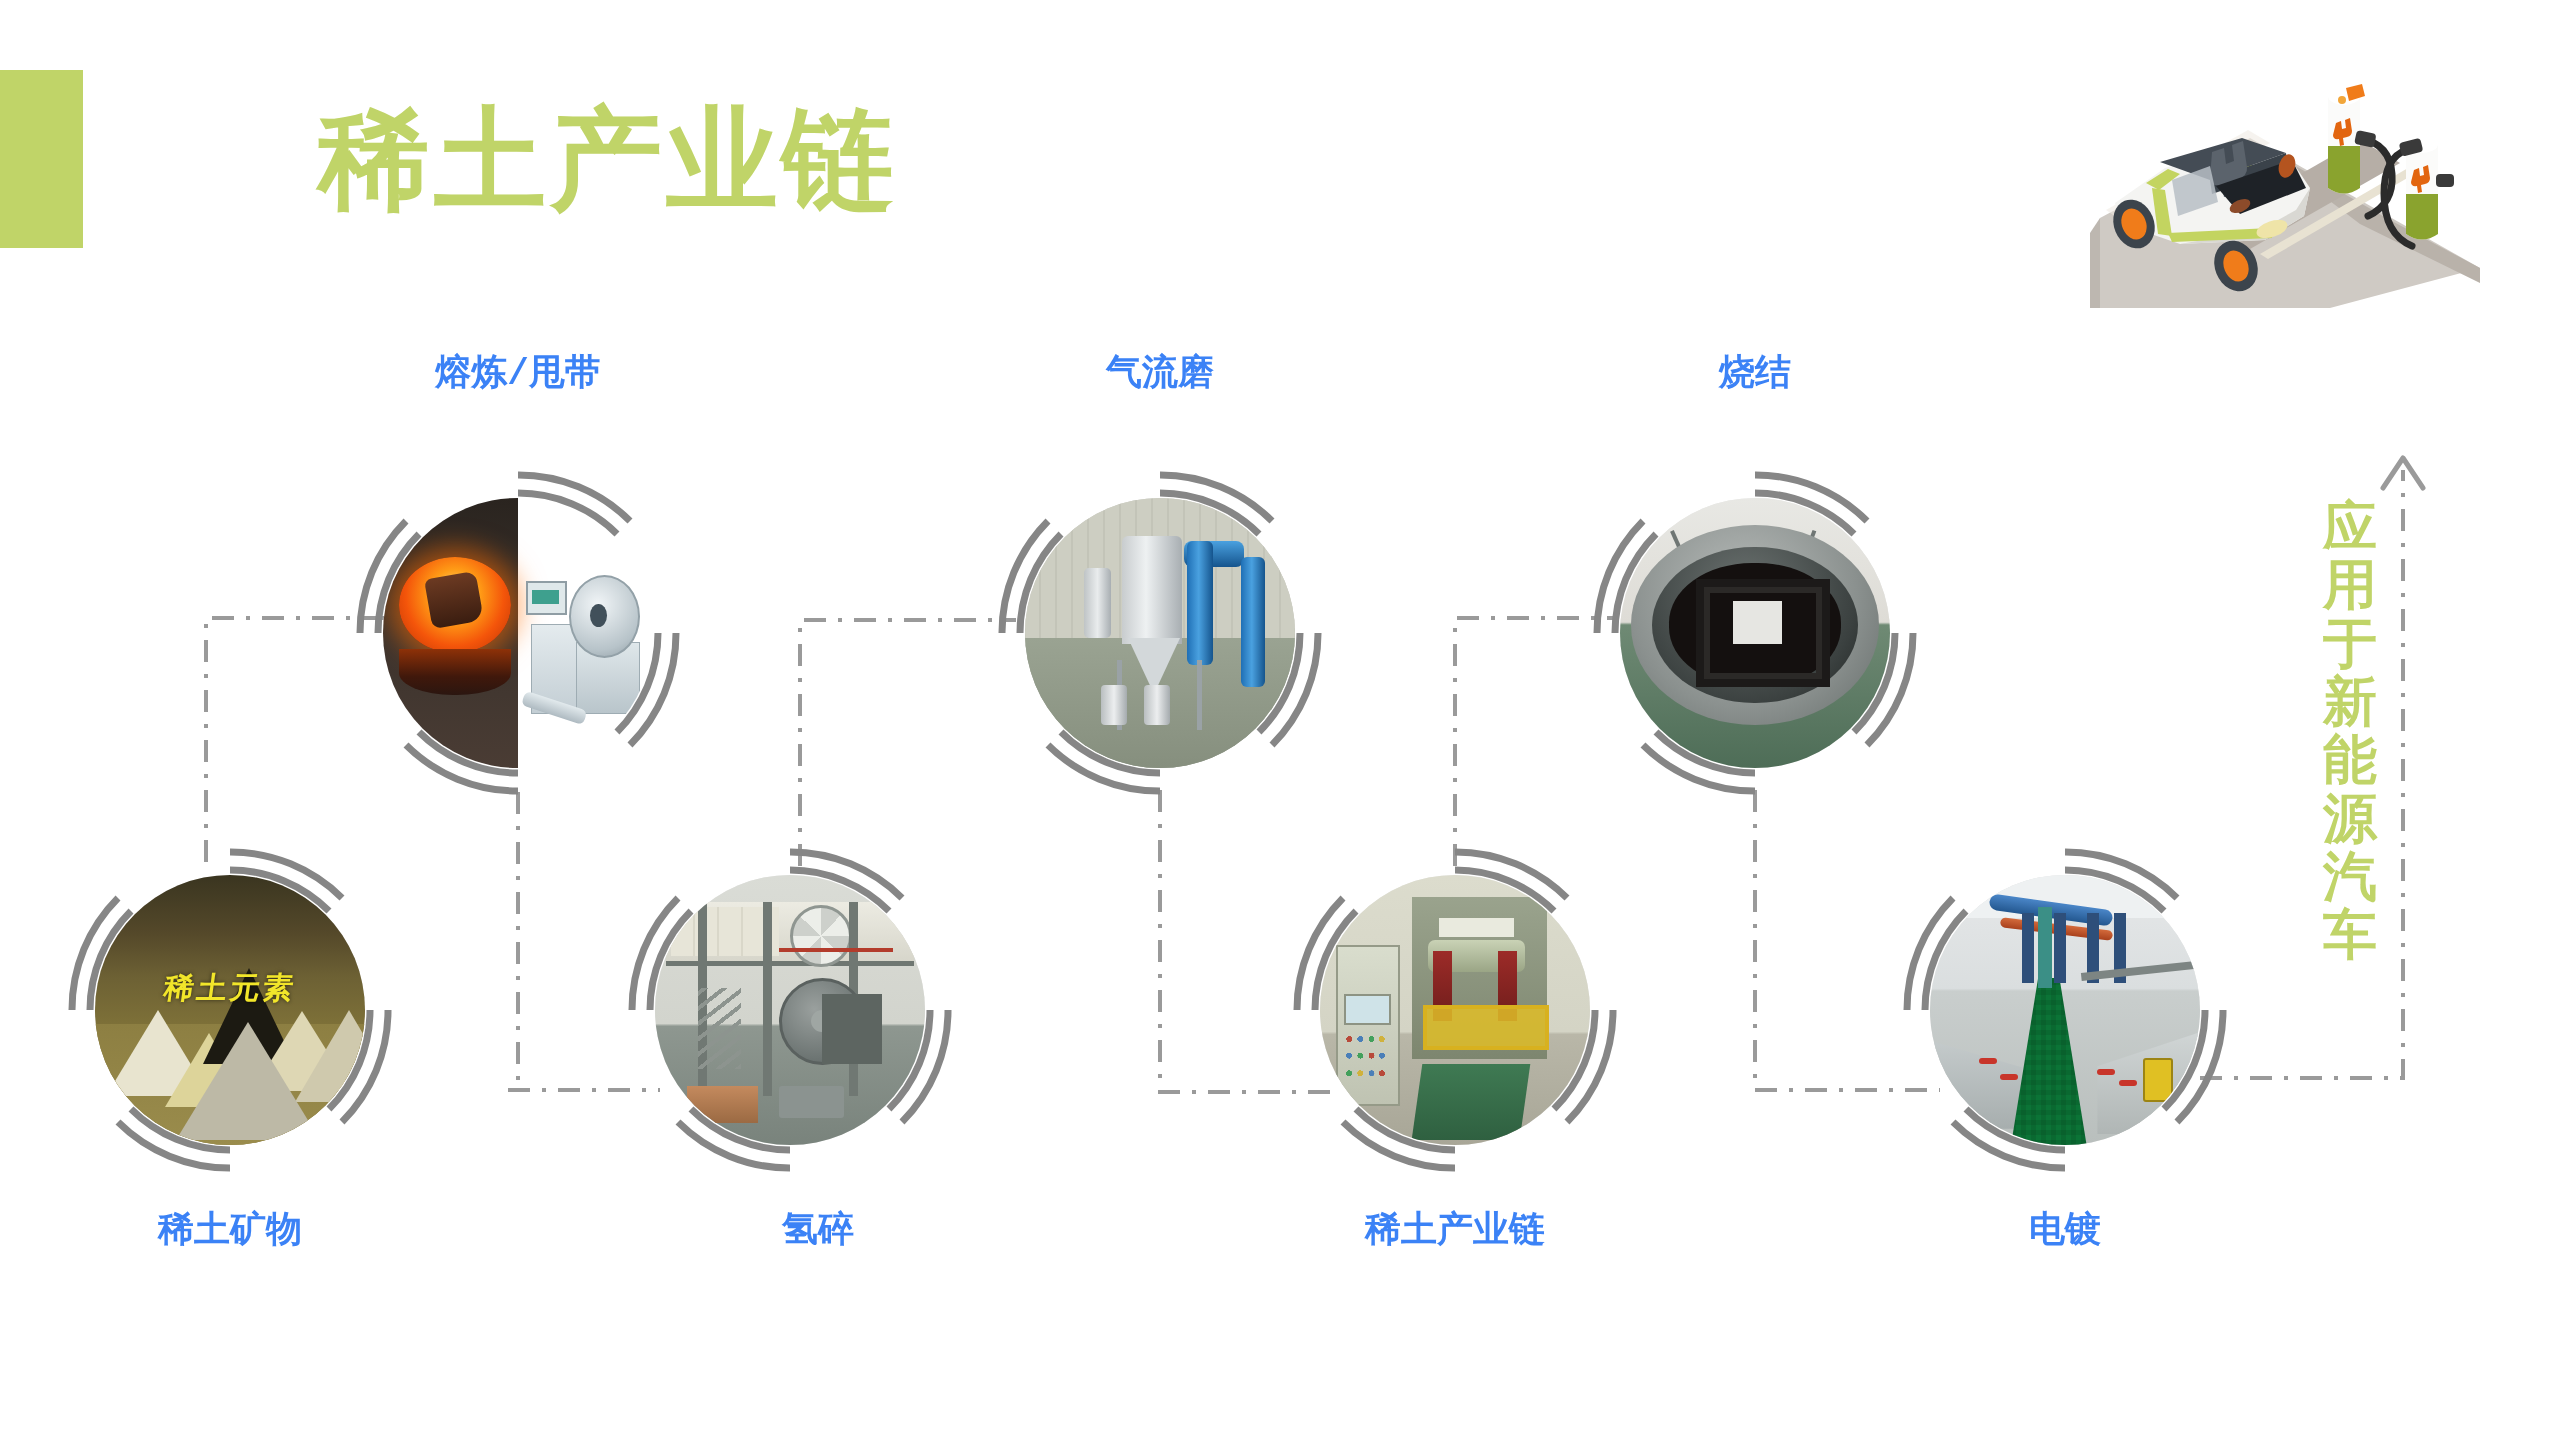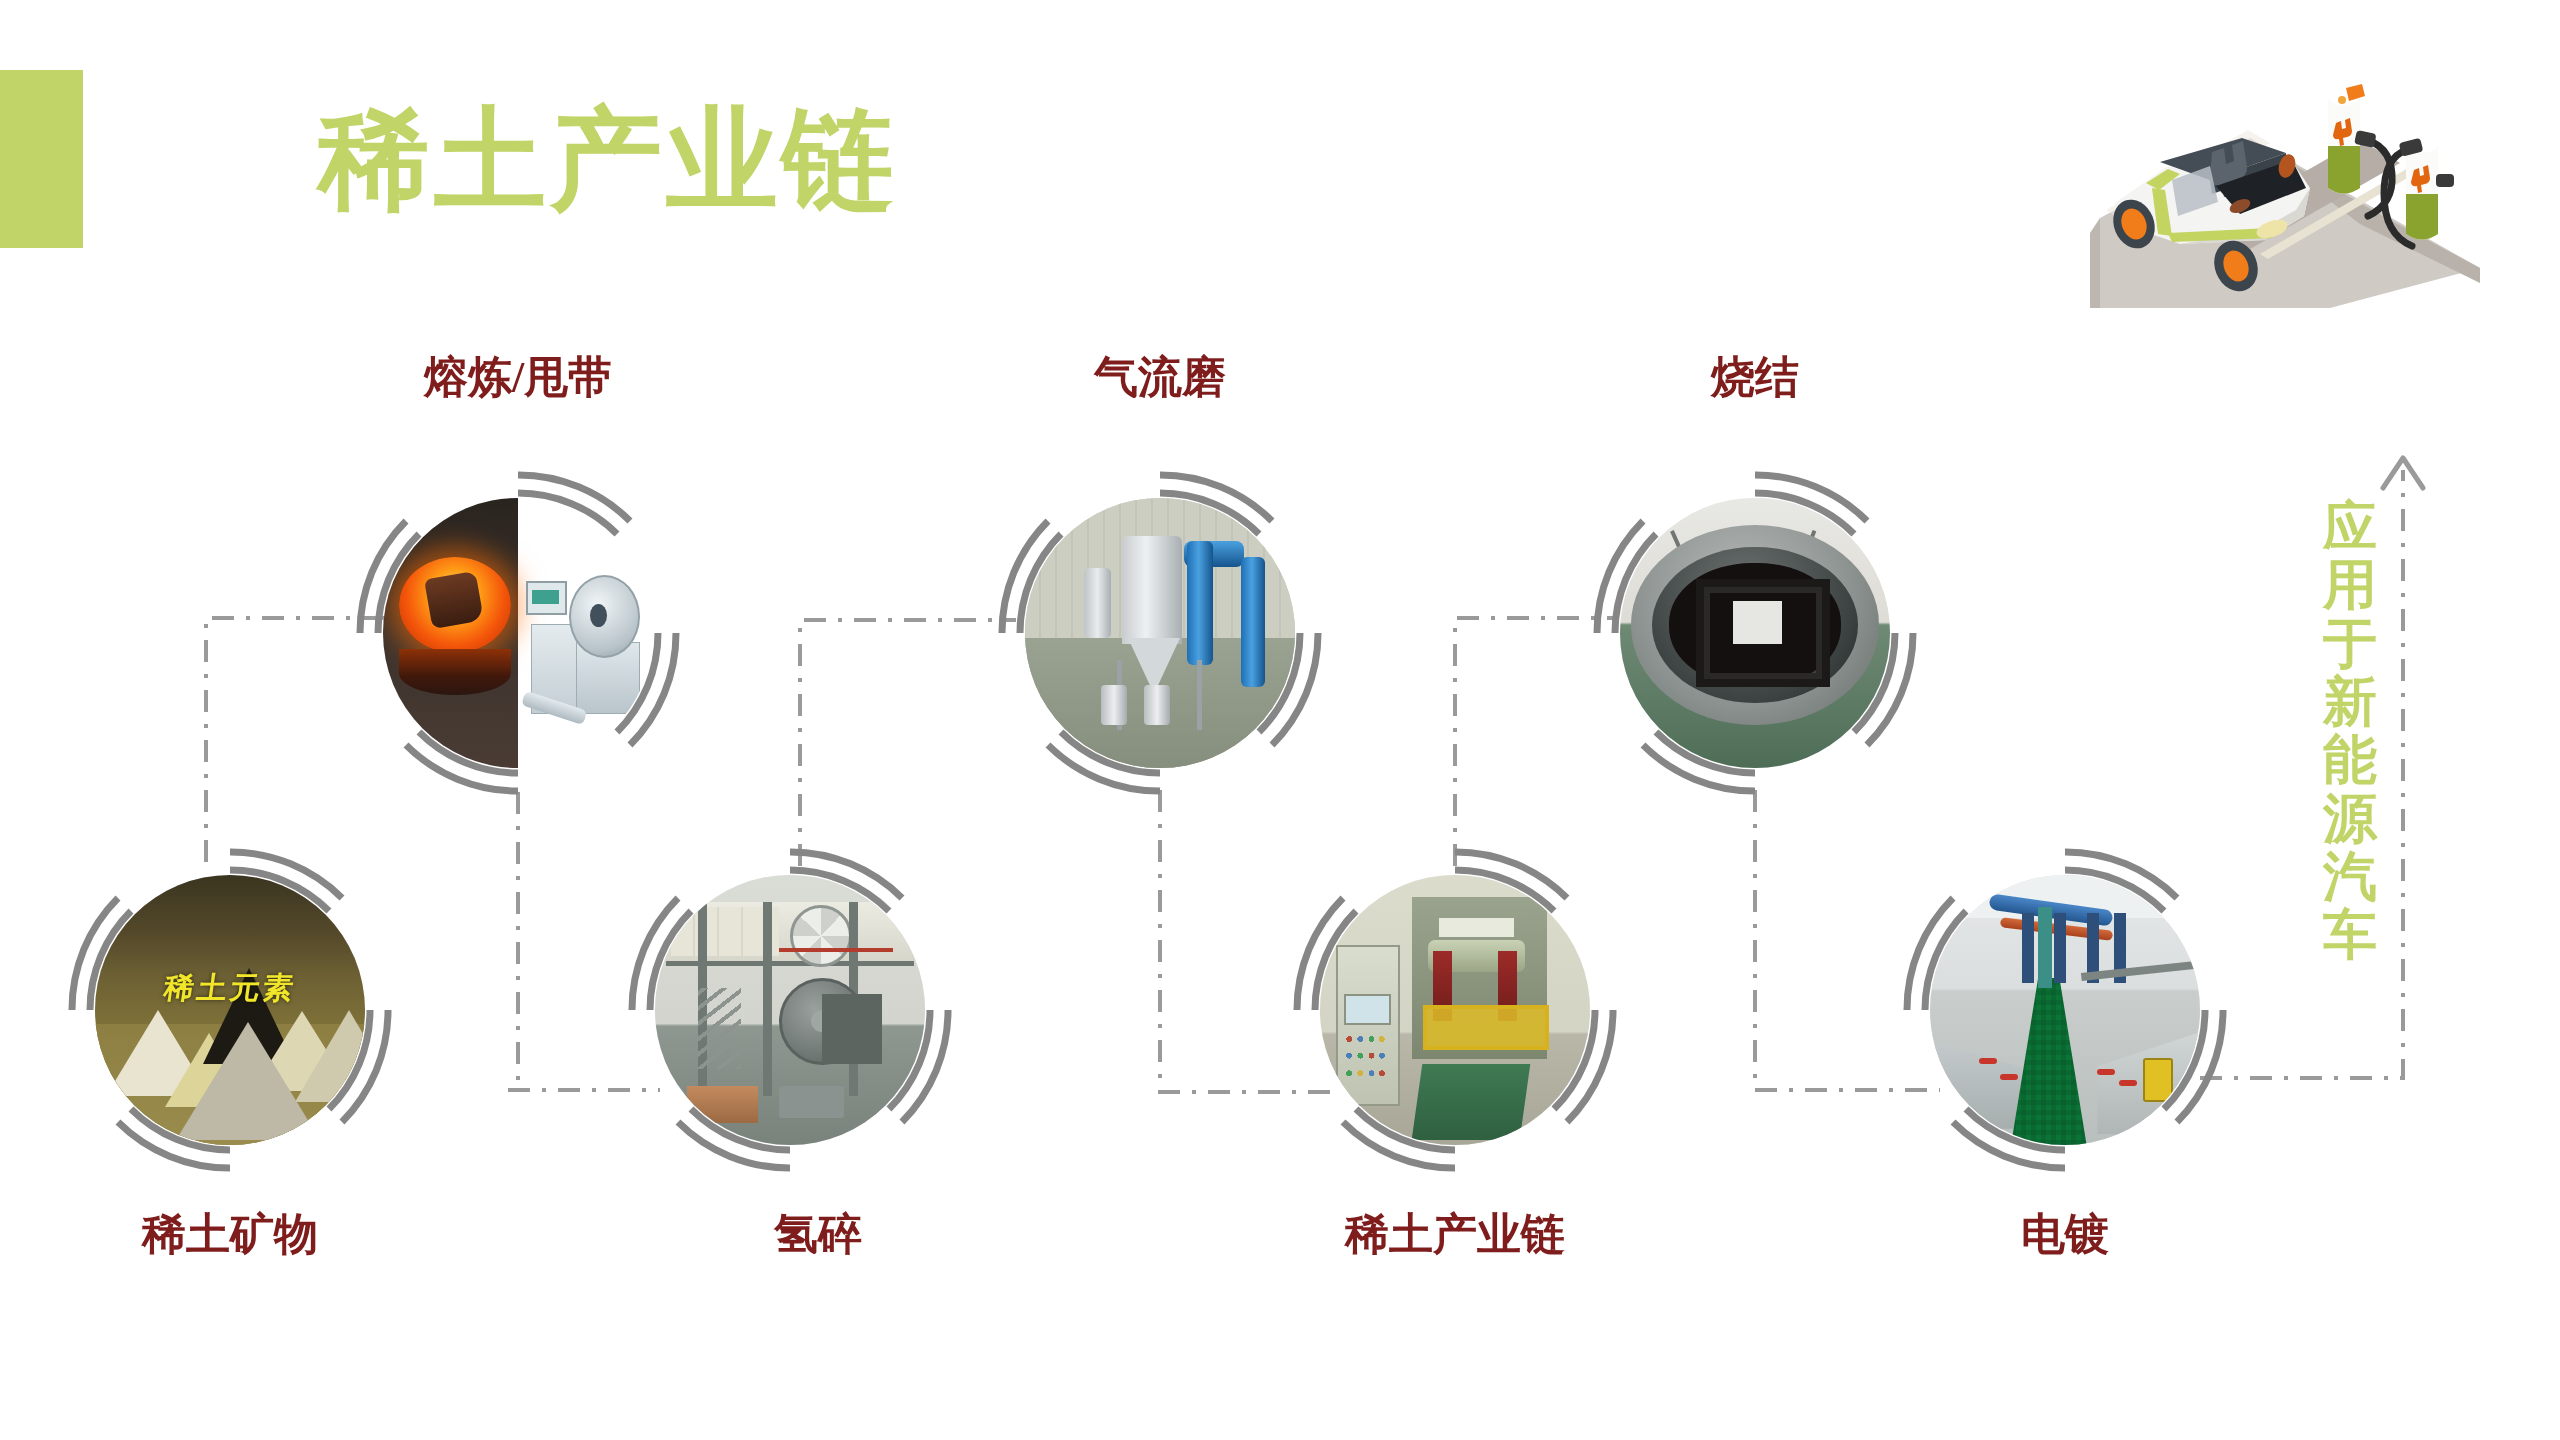--- a/index.html
+++ b/index.html
@@ -34,23 +34,23 @@
   }
   .node .photo{
     position:absolute;left:-135px;top:-135px;width:270px;height:270px;
     border-radius:50%;overflow:hidden;
     background:#e9e9e9;
   }
   .node .photo .inner{position:absolute;left:0;top:0;width:270px;height:270px;}
 
   .node-label{
     position:absolute;
-    font-size:44px;font-weight:bold;color:#7f1d1d;
+    font-size:36px;font-weight:bold;color:#3b82f6;
     white-space:nowrap;text-align:center;
-    font-family:Liberation Serif, serif;
+    font-family:Liberation Mono, monospace;
     transform:translateX(-50%);
   }
 
   
   .conn{position:absolute;left:0;top:0;width:2560px;height:1440px;pointer-events:none;}
 
   
   .vert-text{
     position:absolute;
     font-size:54px;font-weight:bold;color:#c0d468;

